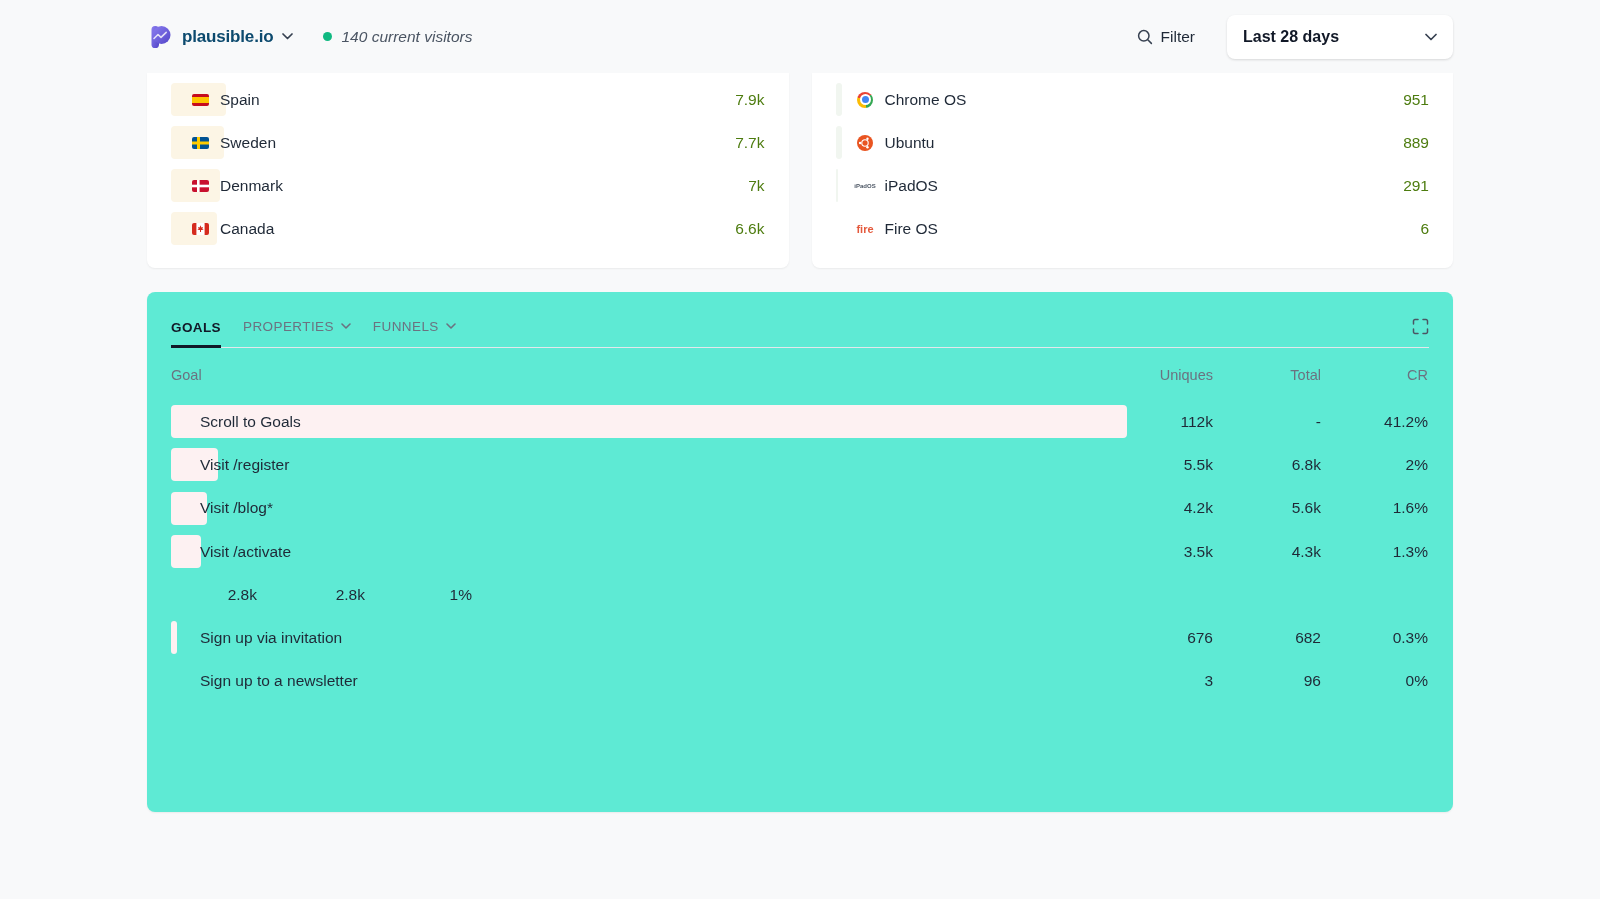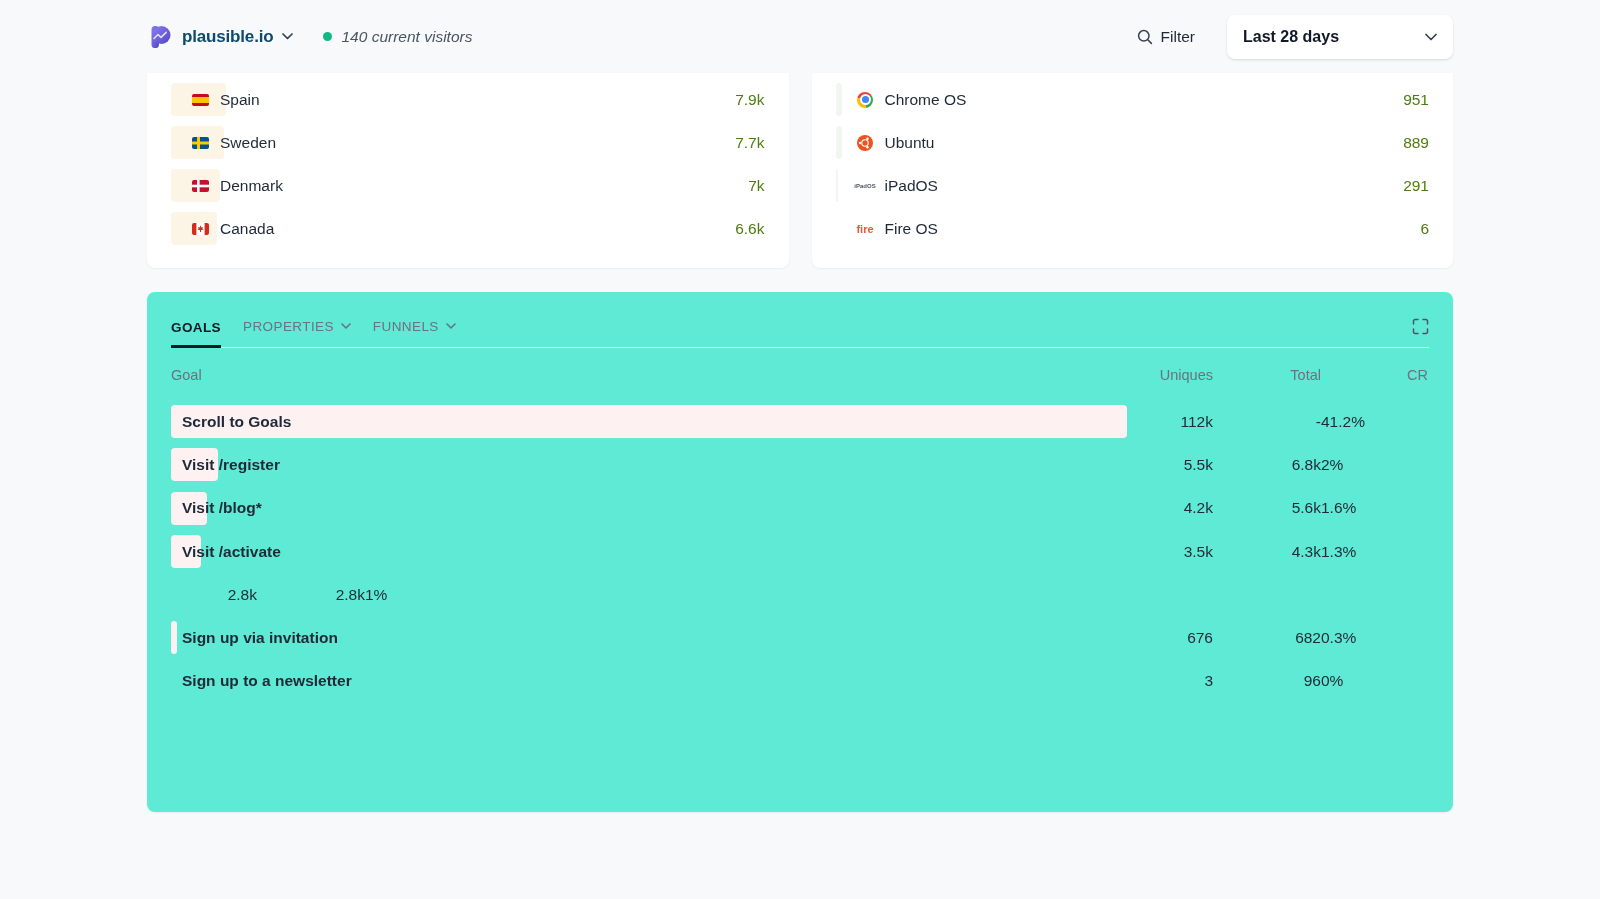--- a/index.html
+++ b/index.html
@@ -67,24 +67,24 @@
   .expand-btn{margin-left:auto;padding-bottom:12px;cursor:pointer;display:flex;}
   .cols{display:flex;margin-top:16px;font-size:14.5px;color:#6b7280;height:22px;align-items:center;}
   .c-goal{width:956px;}
   .c-uniques{width:86px;text-align:right;}
   .c-total{width:108px;text-align:right;}
   .c-cr{width:107px;text-align:right;}
   .goal-rows{margin-top:14px;}
   .g-row{height:43.3px;display:flex;align-items:center;font-size:15.5px;color:#1f2937;}
   .g-goal{width:956px;position:relative;height:100%;display:flex;align-items:center;cursor:pointer;}
   .g-bar{position:absolute;left:0;top:5px;height:33px;background:#FDF1F2;border-radius:4px;}
-  .g-label{position:relative;padding-left:11px;font-weight:bold;}
+  .g-label{position:relative;padding-left:29px;}
   .g-uniques{width:86px;text-align:right;}
   .g-total{width:108px;text-align:right;}
-  .g-cr{width:107px;}
+  .g-cr{width:107px;text-align:right;}
 </style>
 </head>
 <body>
 
 <div class="topbar">
   <div class="topbar-inner">
     <div class="site-switcher">
       <span style="display:flex;">
         <svg width="26" height="26" viewBox="0 0 26 26">
           <defs>

